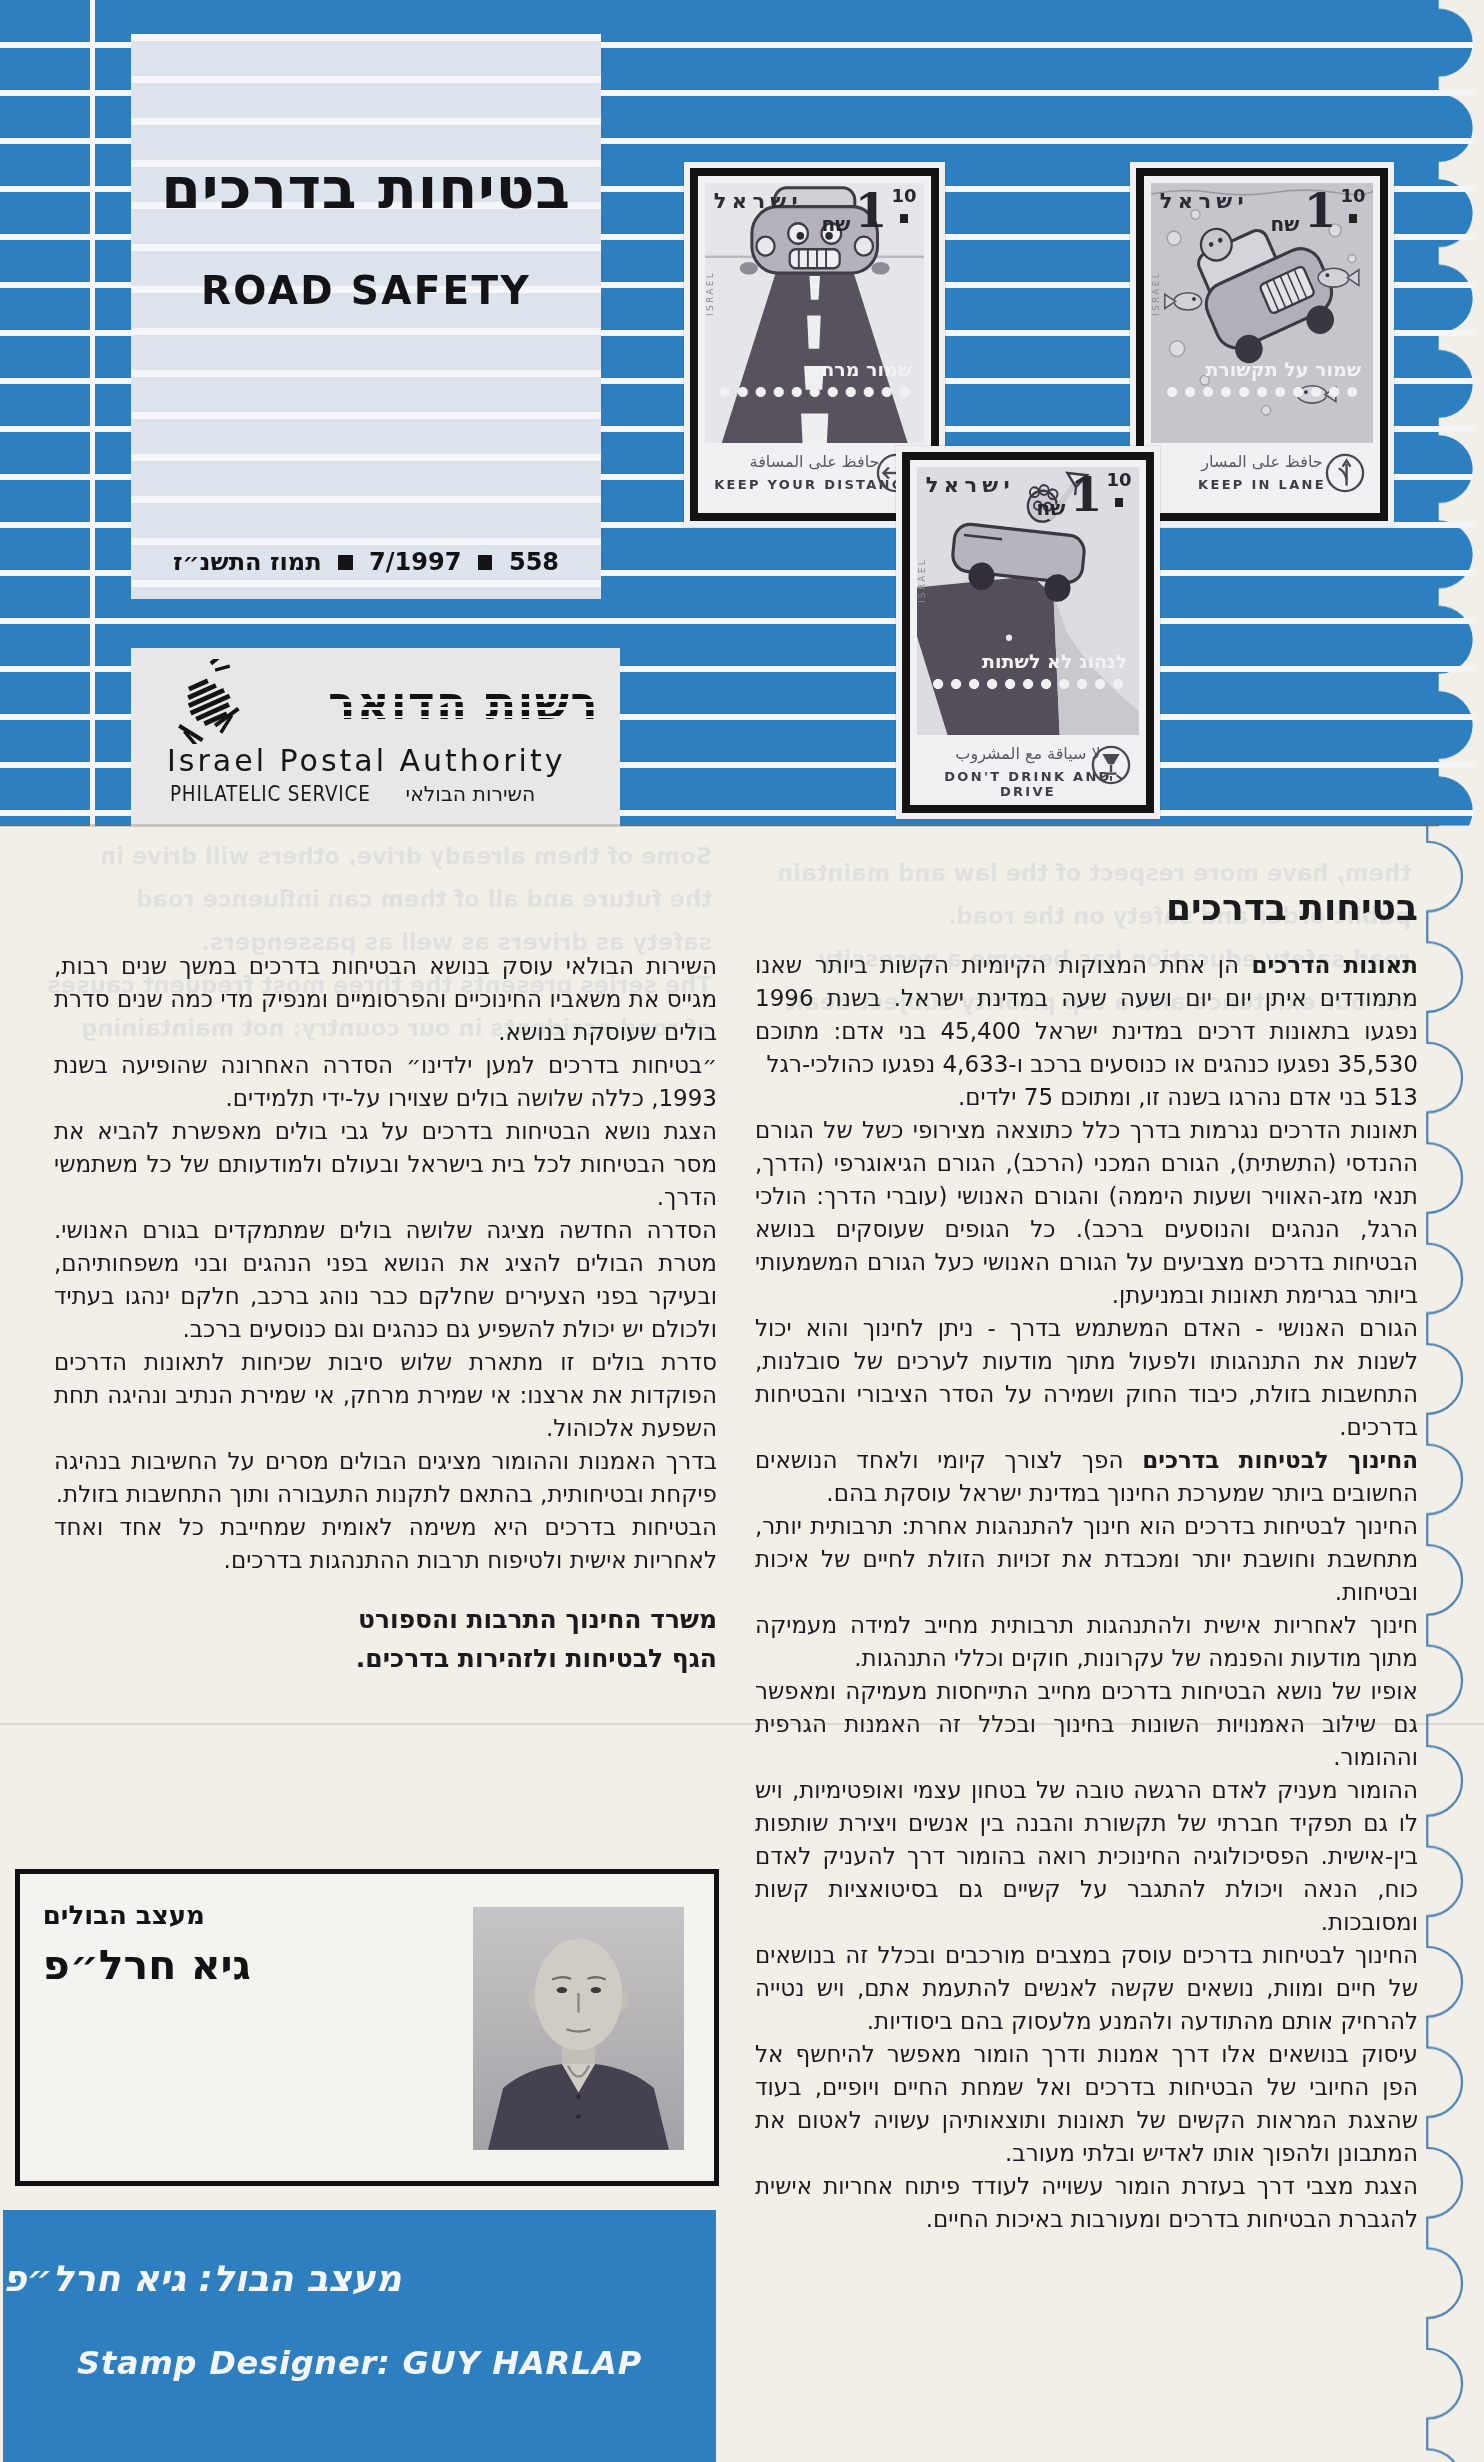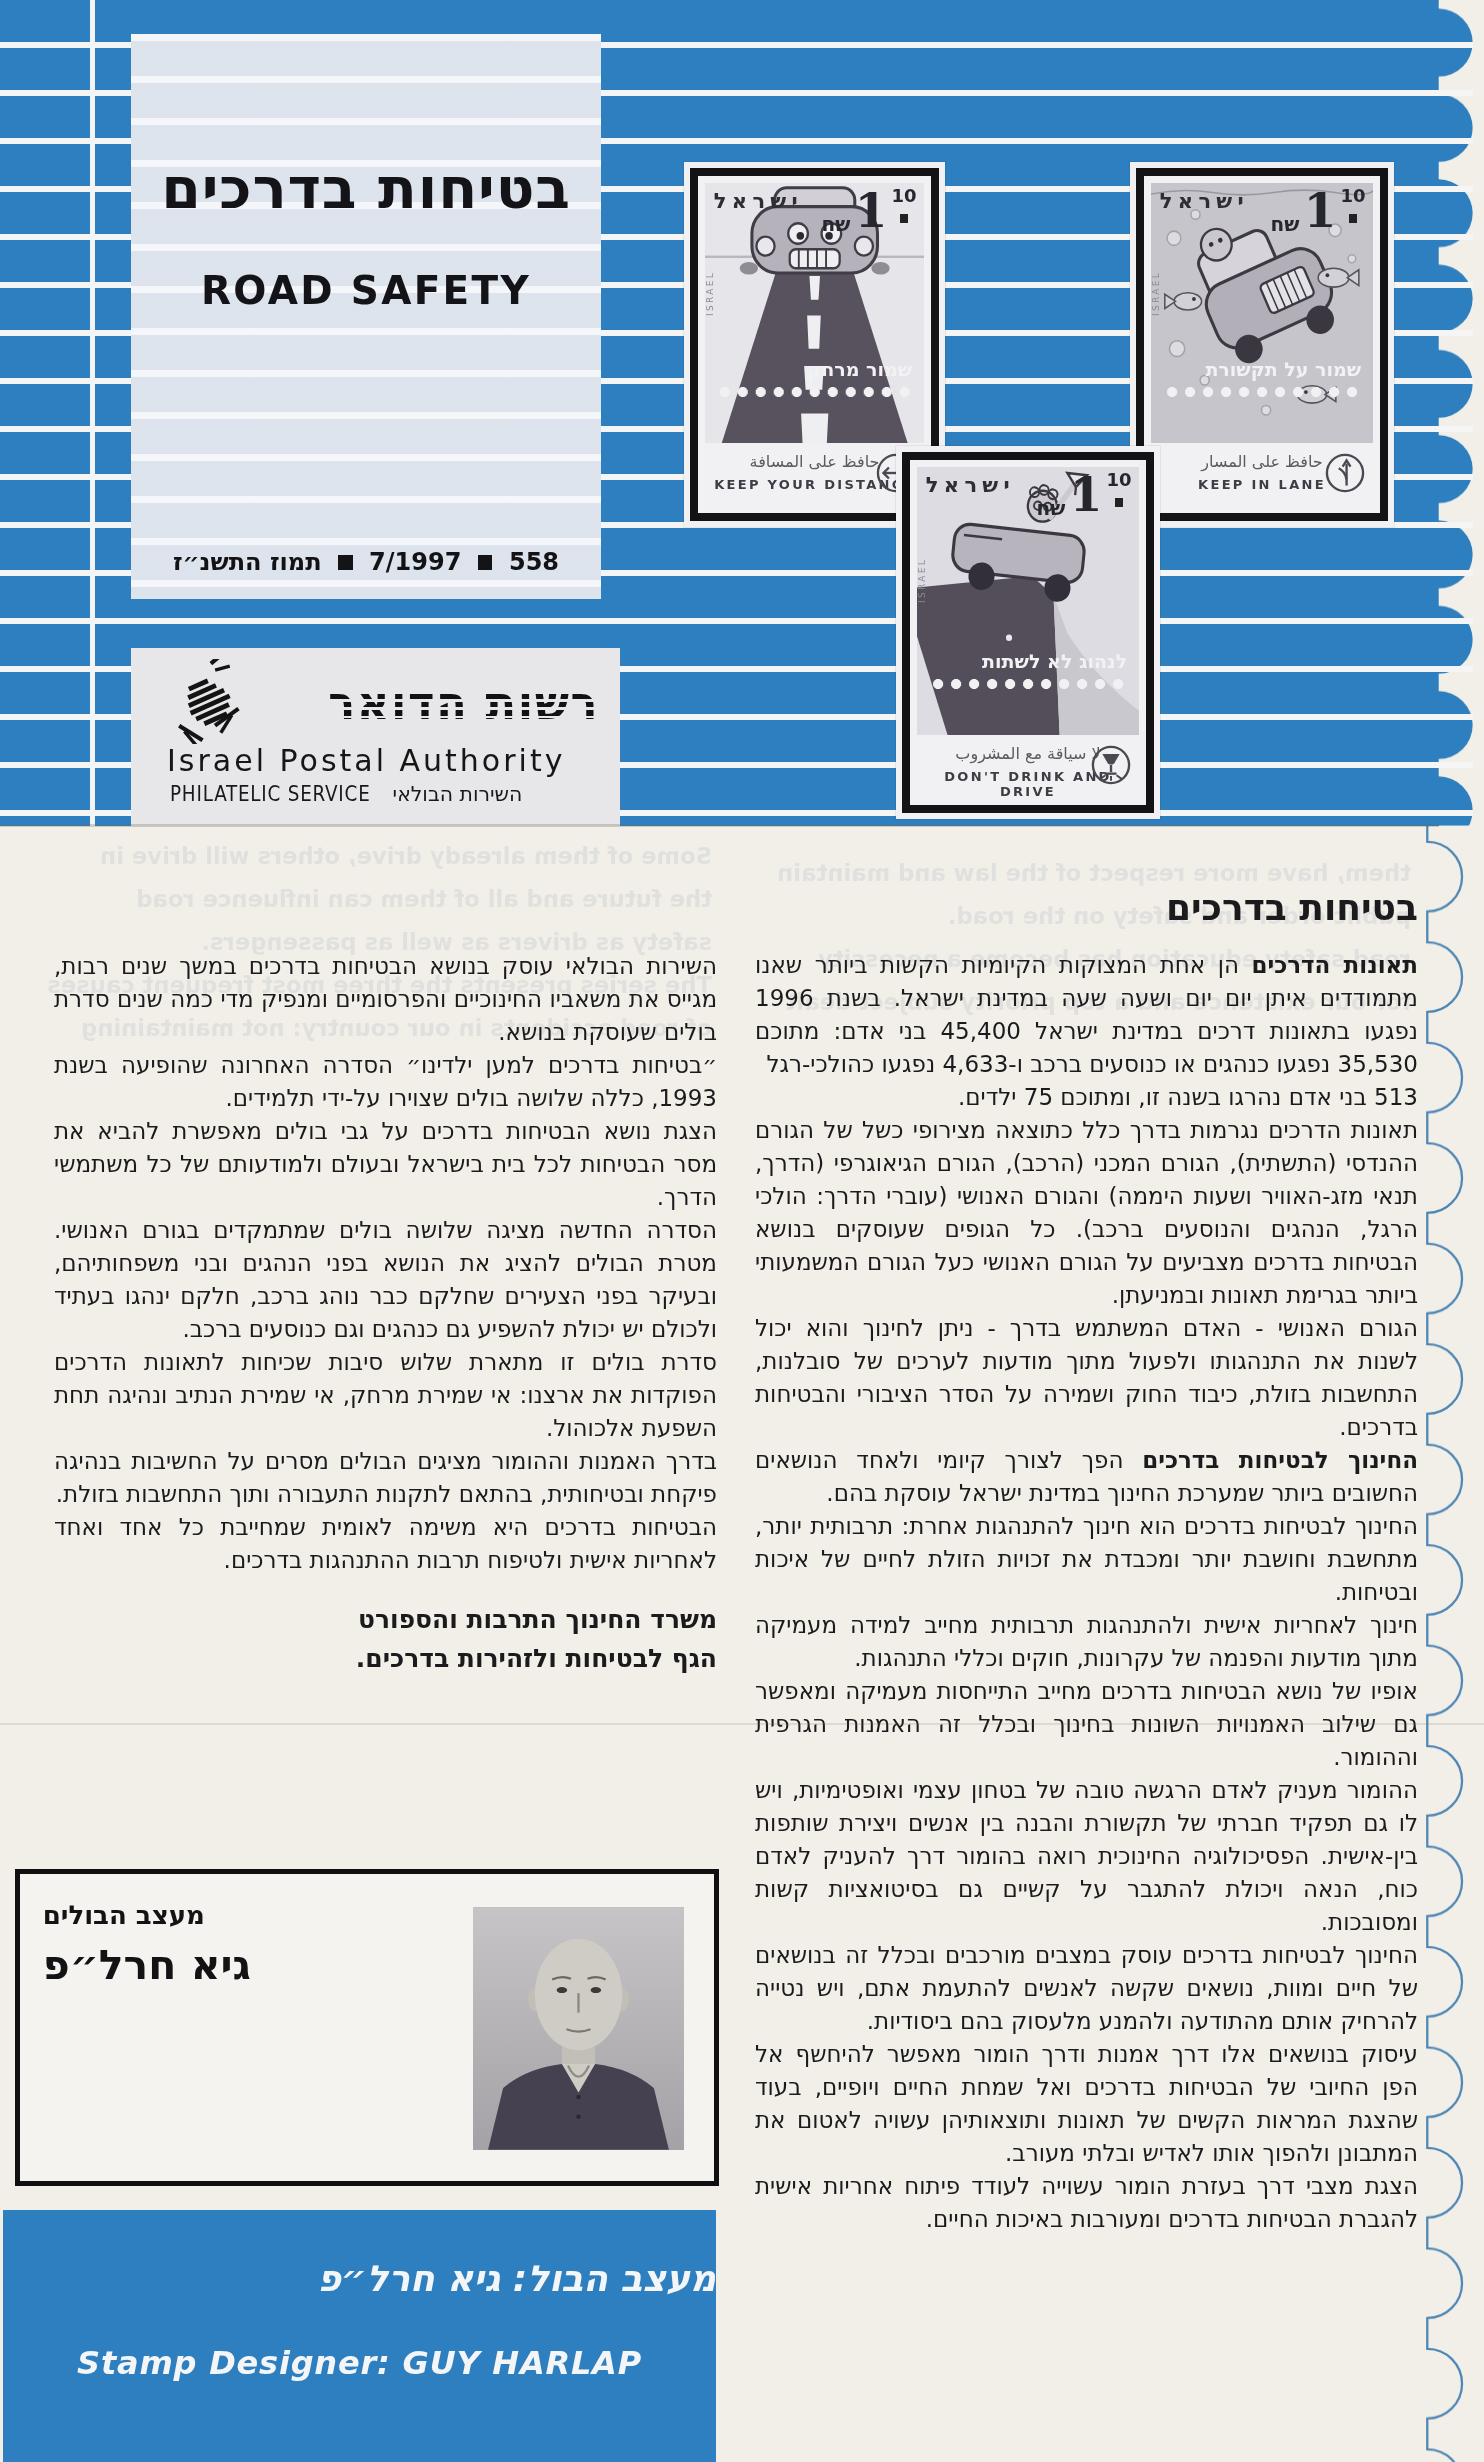--- a/index.html
+++ b/index.html
@@ -27,21 +27,21 @@
               justify-content:center;align-items:center;gap:16.6px;font-size:24px;font-weight:700;color:#131316;}
   .sq{width:14.4px;height:14.4px;background:#141416;flex:0 0 auto;}
 
   
   .logo-panel{position:absolute;left:131px;top:648px;width:489px;height:178px;background:#e7e7e9;z-index:3;}
   .deer-svg{position:absolute;left:44px;top:10.6px;width:69px;height:85px;}
   .logo-he{position:absolute;right:21px;top:29px;font-size:45px;font-weight:900;direction:rtl;letter-spacing:1.5px;
            background:repeating-linear-gradient(180deg,#121212 0 5.3px,rgba(0,0,0,0) 5.3px 8.3px);
            -webkit-background-clip:text;background-clip:text;color:transparent;}
   .logo-en{position:absolute;left:36px;top:95px;font-size:30px;letter-spacing:3px;color:#161616;white-space:nowrap;}
-  .logo-row{position:absolute;left:39px;top:134px;display:flex;gap:22px;align-items:flex-start;}
+  .logo-row{position:absolute;left:39px;top:134px;display:flex;gap:35px;align-items:flex-start;}
   .logo-phil{font-size:20.4px;letter-spacing:0.8px;color:#19191b;font-stretch:condensed;}
   .logo-he2{font-size:20.4px;color:#19191b;direction:rtl;}
 
   
   .stamp{position:absolute;background:#f1f0f3;padding:6px;z-index:3;box-shadow:0 0 0 0.8px rgba(0,0,0,.08);}
   .frame{border:8.3px solid #131316;background:#f1f0f3;padding:6.8px;width:100%;height:100%;
          box-sizing:border-box;display:flex;flex-direction:column;}
   .art{position:relative;flex:1;overflow:hidden;}
   .art svg.artwork{position:absolute;left:0;top:0;width:100%;height:100%;}
   .country{position:absolute;top:6px;left:9px;font-size:21px;font-weight:700;letter-spacing:5.3px;color:#2d2d35;direction:rtl;z-index:2;}
@@ -86,21 +86,21 @@
   .designer-box{position:absolute;left:15px;top:1869px;width:704px;height:317px;z-index:3;
                 border:5.3px solid #101012;background:#f4f3f0;box-sizing:border-box;}
   .d-photo{position:absolute;left:453px;top:33px;width:211px;height:243px;background:#b0aeb2;}
   .d-text{position:absolute;right:264px;left:22.7px;top:0;height:100%;direction:rtl;text-align:left;}
   .d-label{margin-top:26px;font-size:26px;font-weight:700;color:#131316;}
   .d-name{margin-top:10.6px;font-size:41px;font-weight:700;color:#131316;}
   .d-bio{margin-top:26px;font-family:"DejaVu Serif",serif;font-weight:700;font-size:26.4px;line-height:43px;color:#17171a;}
 
   
   .footer-box{position:absolute;left:3px;top:2210px;width:713px;height:252px;background:#2e7fc0;z-index:3;}
-  .f-he{position:absolute;top:48px;left:0;width:100%;text-align:right;direction:rtl;
+  .f-he{position:absolute;top:48px;left:0;width:100%;text-align:left;direction:rtl;
         font-size:36px;font-weight:700;font-style:italic;color:#f3f5f7;}
   .f-en{position:absolute;top:134px;left:0;width:100%;text-align:center;
         font-size:32px;font-weight:700;font-style:italic;letter-spacing:0.8px;color:#f3f5f7;}
 </style>
 </head>
 <body>
 
 <div class="page">
 
   <div class="blue-top"></div>

